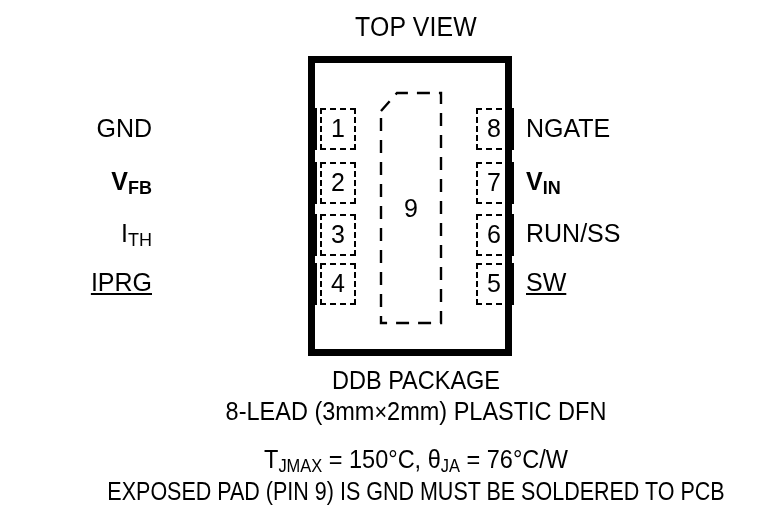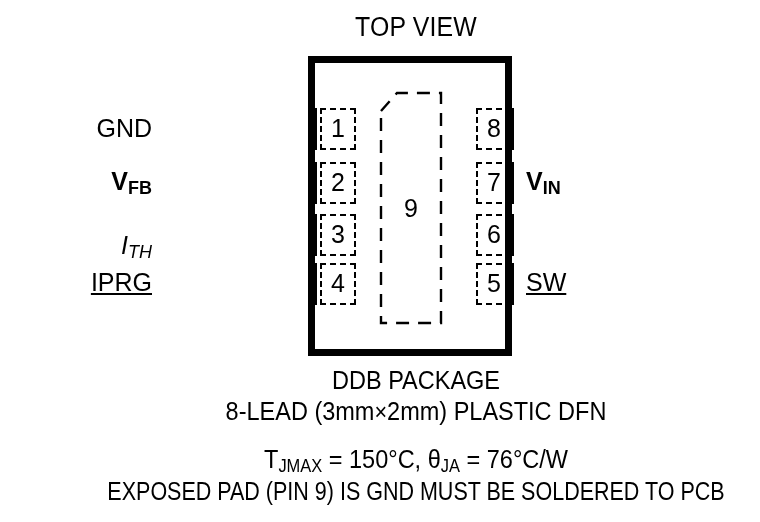--- a/index.html
+++ b/index.html
@@ -119,21 +119,21 @@
   .pin-label.lbl-left {
     right: 488px;
     text-align: center;
   }
   .pin-label.lbl-right {
     left: 490px;
     text-align: left;
   }
   .lbl-row-1 { top: 116px; }
   .lbl-row-2 { top: 169px; font-weight: bold; }
-  .lbl-row-3 { top: 233px; font-style: italic; }
+  .lbl-row-3 { top: 221px; }
   .lbl-row-4 { top: 270px; text-decoration: underline; }
 
   .pin-label sub {
     font-size: 0.72em;
     vertical-align: baseline;
     position: relative;
     bottom: -0.22em;
   }
 
   
@@ -234,23 +234,29 @@
   <div class="pin-label lbl-left lbl-row-2">
     <span>V</span><sub>FB</sub>
   </div>
   <div class="pin-label lbl-left lbl-row-3">
     <span>I</span><sub>TH</sub>
   </div>
   <div class="pin-label lbl-left lbl-row-4">
     <span>IPRG</span>
   </div>
 
+  <div class="pin-label lbl-right lbl-row-1">
+    <span>NGATE</span>
+  </div>
   <div class="pin-label lbl-right lbl-row-2">
     <span>V</span><sub>IN</sub>
   </div>
+  <div class="pin-label lbl-right lbl-row-3">
+    <span>RUN/SS</span>
+  </div>
   <div class="pin-label lbl-right lbl-row-4">
     <span>SW</span>
   </div>
 
   <div class="caption cap-1">DDB PACKAGE</div>
 
   <div class="caption cap-2">
     <span>8-LEAD (3mm</span><span class="times">×</span><span>2mm) PLASTIC DFN</span>
   </div>
 

